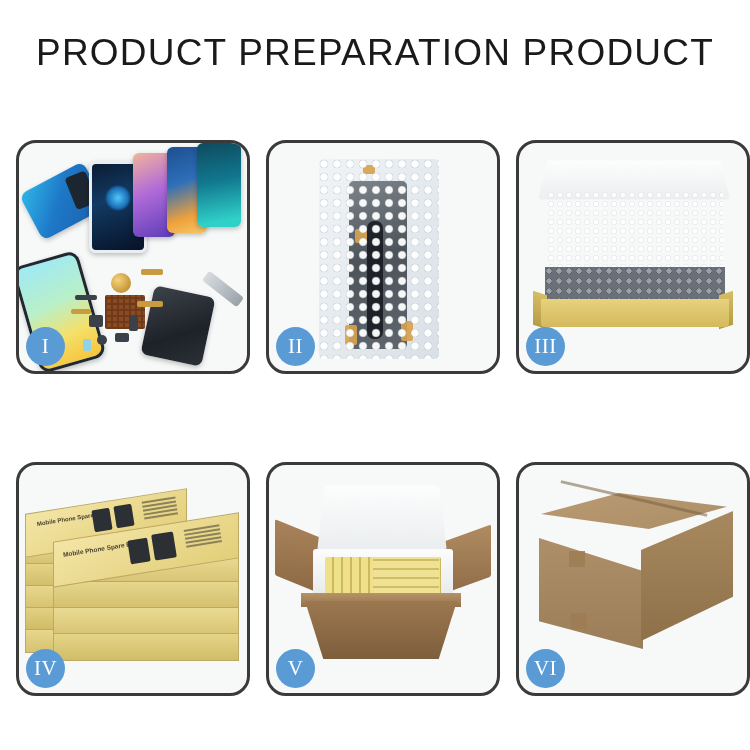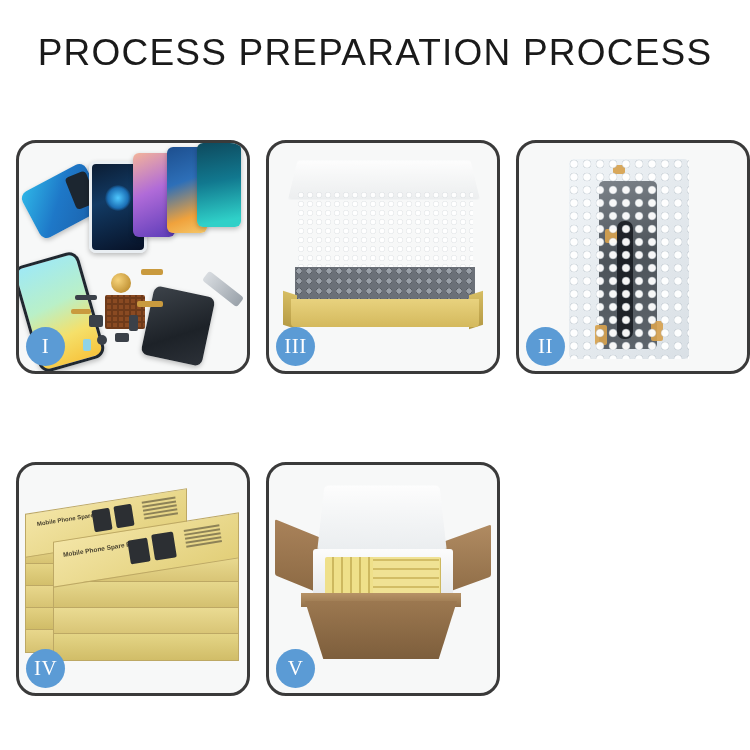--- a/index.html
+++ b/index.html
@@ -254,21 +254,21 @@
   .p6-seam{
     position:absolute;left:40px;top:32px;width:150px;height:3px;
     background:rgba(120,96,64,.55);transform:rotate(13deg);
   }
   .p6-tape{position:absolute;background:#9d7c54;opacity:.85;}
 </style>
 </head>
 <body>
 
 <div class="header">
-  <div class="title">PROCESS PREPARATION PROCESS</div>
+  <div class="title">PRODUCT PREPARATION PRODUCT</div>
 </div>
 
 <div class="grid">
 
   <div class="panel">
     <div class="scene">
       <div class="p1-phone p1-blue"></div>
       <div class="p1-phone p1-black"></div>
       <div class="p1-phone p1-purple"></div>
       <div class="p1-phone p1-orange"></div>
@@ -286,47 +286,47 @@
       <div class="p1-flex" style="left:122px;top:126px;width:22px;height:6px;"></div>
       <div class="p1-flex" style="left:118px;top:158px;width:26px;height:6px;"></div>
       <div class="p1-flex" style="left:52px;top:166px;width:20px;height:5px;"></div>
       <div class="p1-tool"></div>
     </div>
     <div class="badge">I</div>
   </div>
 
   <div class="panel">
     <div class="scene">
-      <div class="p3-lid"></div>
-      <div class="p3-foam"></div>
-      <div class="p3-inner"></div>
-      <div class="p3-side"></div>
-      <div class="p3-side-r"></div>
-      <div class="p3-front"></div>
-    </div>
-    <div class="badge">III</div>
-  </div>
-
-  <div class="panel">
-    <div class="scene">
       <div class="p2-bag">
         <div class="p2-part"></div>
         <div class="p2-cable"></div>
         <div class="p2-tape" style="left:44px;top:6px;width:12px;height:9px;"></div>
         <div class="p2-tape" style="left:36px;top:70px;width:12px;height:14px;"></div>
         <div class="p2-tape" style="left:26px;top:166px;width:12px;height:20px;"></div>
         <div class="p2-tape" style="left:82px;top:162px;width:12px;height:20px;"></div>
         <div class="p2-bubbles"></div>
       </div>
     </div>
     <div class="badge">II</div>
   </div>
 
   <div class="panel">
     <div class="scene">
+      <div class="p3-lid"></div>
+      <div class="p3-foam"></div>
+      <div class="p3-inner"></div>
+      <div class="p3-side"></div>
+      <div class="p3-side-r"></div>
+      <div class="p3-front"></div>
+    </div>
+    <div class="badge">III</div>
+  </div>
+
+  <div class="panel">
+    <div class="scene">
       <div class="p4-stack">
 
         <div class="p4-box" style="left:0px;top:58px;width:160px;height:22px;background:linear-gradient(180deg,#e8d78c,#d6c271);"></div>
         <div class="p4-box" style="left:0px;top:80px;width:160px;height:22px;background:linear-gradient(180deg,#e5d485,#d2be6a);"></div>
         <div class="p4-box" style="left:0px;top:102px;width:160px;height:22px;background:linear-gradient(180deg,#e8d78c,#d6c271);"></div>
         <div class="p4-box" style="left:0px;top:124px;width:160px;height:22px;background:linear-gradient(180deg,#e3d182,#cfbb66);"></div>
         <div class="p4-box" style="left:0px;top:146px;width:160px;height:22px;background:linear-gradient(180deg,#e8d78c,#d6c271);"></div>
 
         <div class="p4-box" style="left:28px;top:72px;width:184px;height:26px;background:linear-gradient(180deg,#eadb92,#d8c475);"></div>
         <div class="p4-box" style="left:28px;top:98px;width:184px;height:26px;background:linear-gradient(180deg,#e6d78c,#d3bf6e);"></div>
@@ -368,14 +368,25 @@
       <div class="p5-foamlid"></div>
       <div class="p5-foam"></div>
       <div class="p5-items"></div>
       <div class="p5-items2"></div>
       <div class="p5-rim"></div>
       <div class="p5-body"></div>
     </div>
     <div class="badge">V</div>
   </div>
 
+  <div class="panel">
+    <div class="scene">
+      <div class="p6-top"></div>
+      <div class="p6-left"></div>
+      <div class="p6-right"></div>
+      <div class="p6-seam"></div>
+      <div class="p6-tape" style="left:50px;top:86px;width:16px;height:16px;"></div>
+      <div class="p6-tape" style="left:52px;top:148px;width:16px;height:16px;"></div>
+    </div>
+    <div class="badge">VI</div>
+  </div>
 
 </div>
 
 </body></html>

